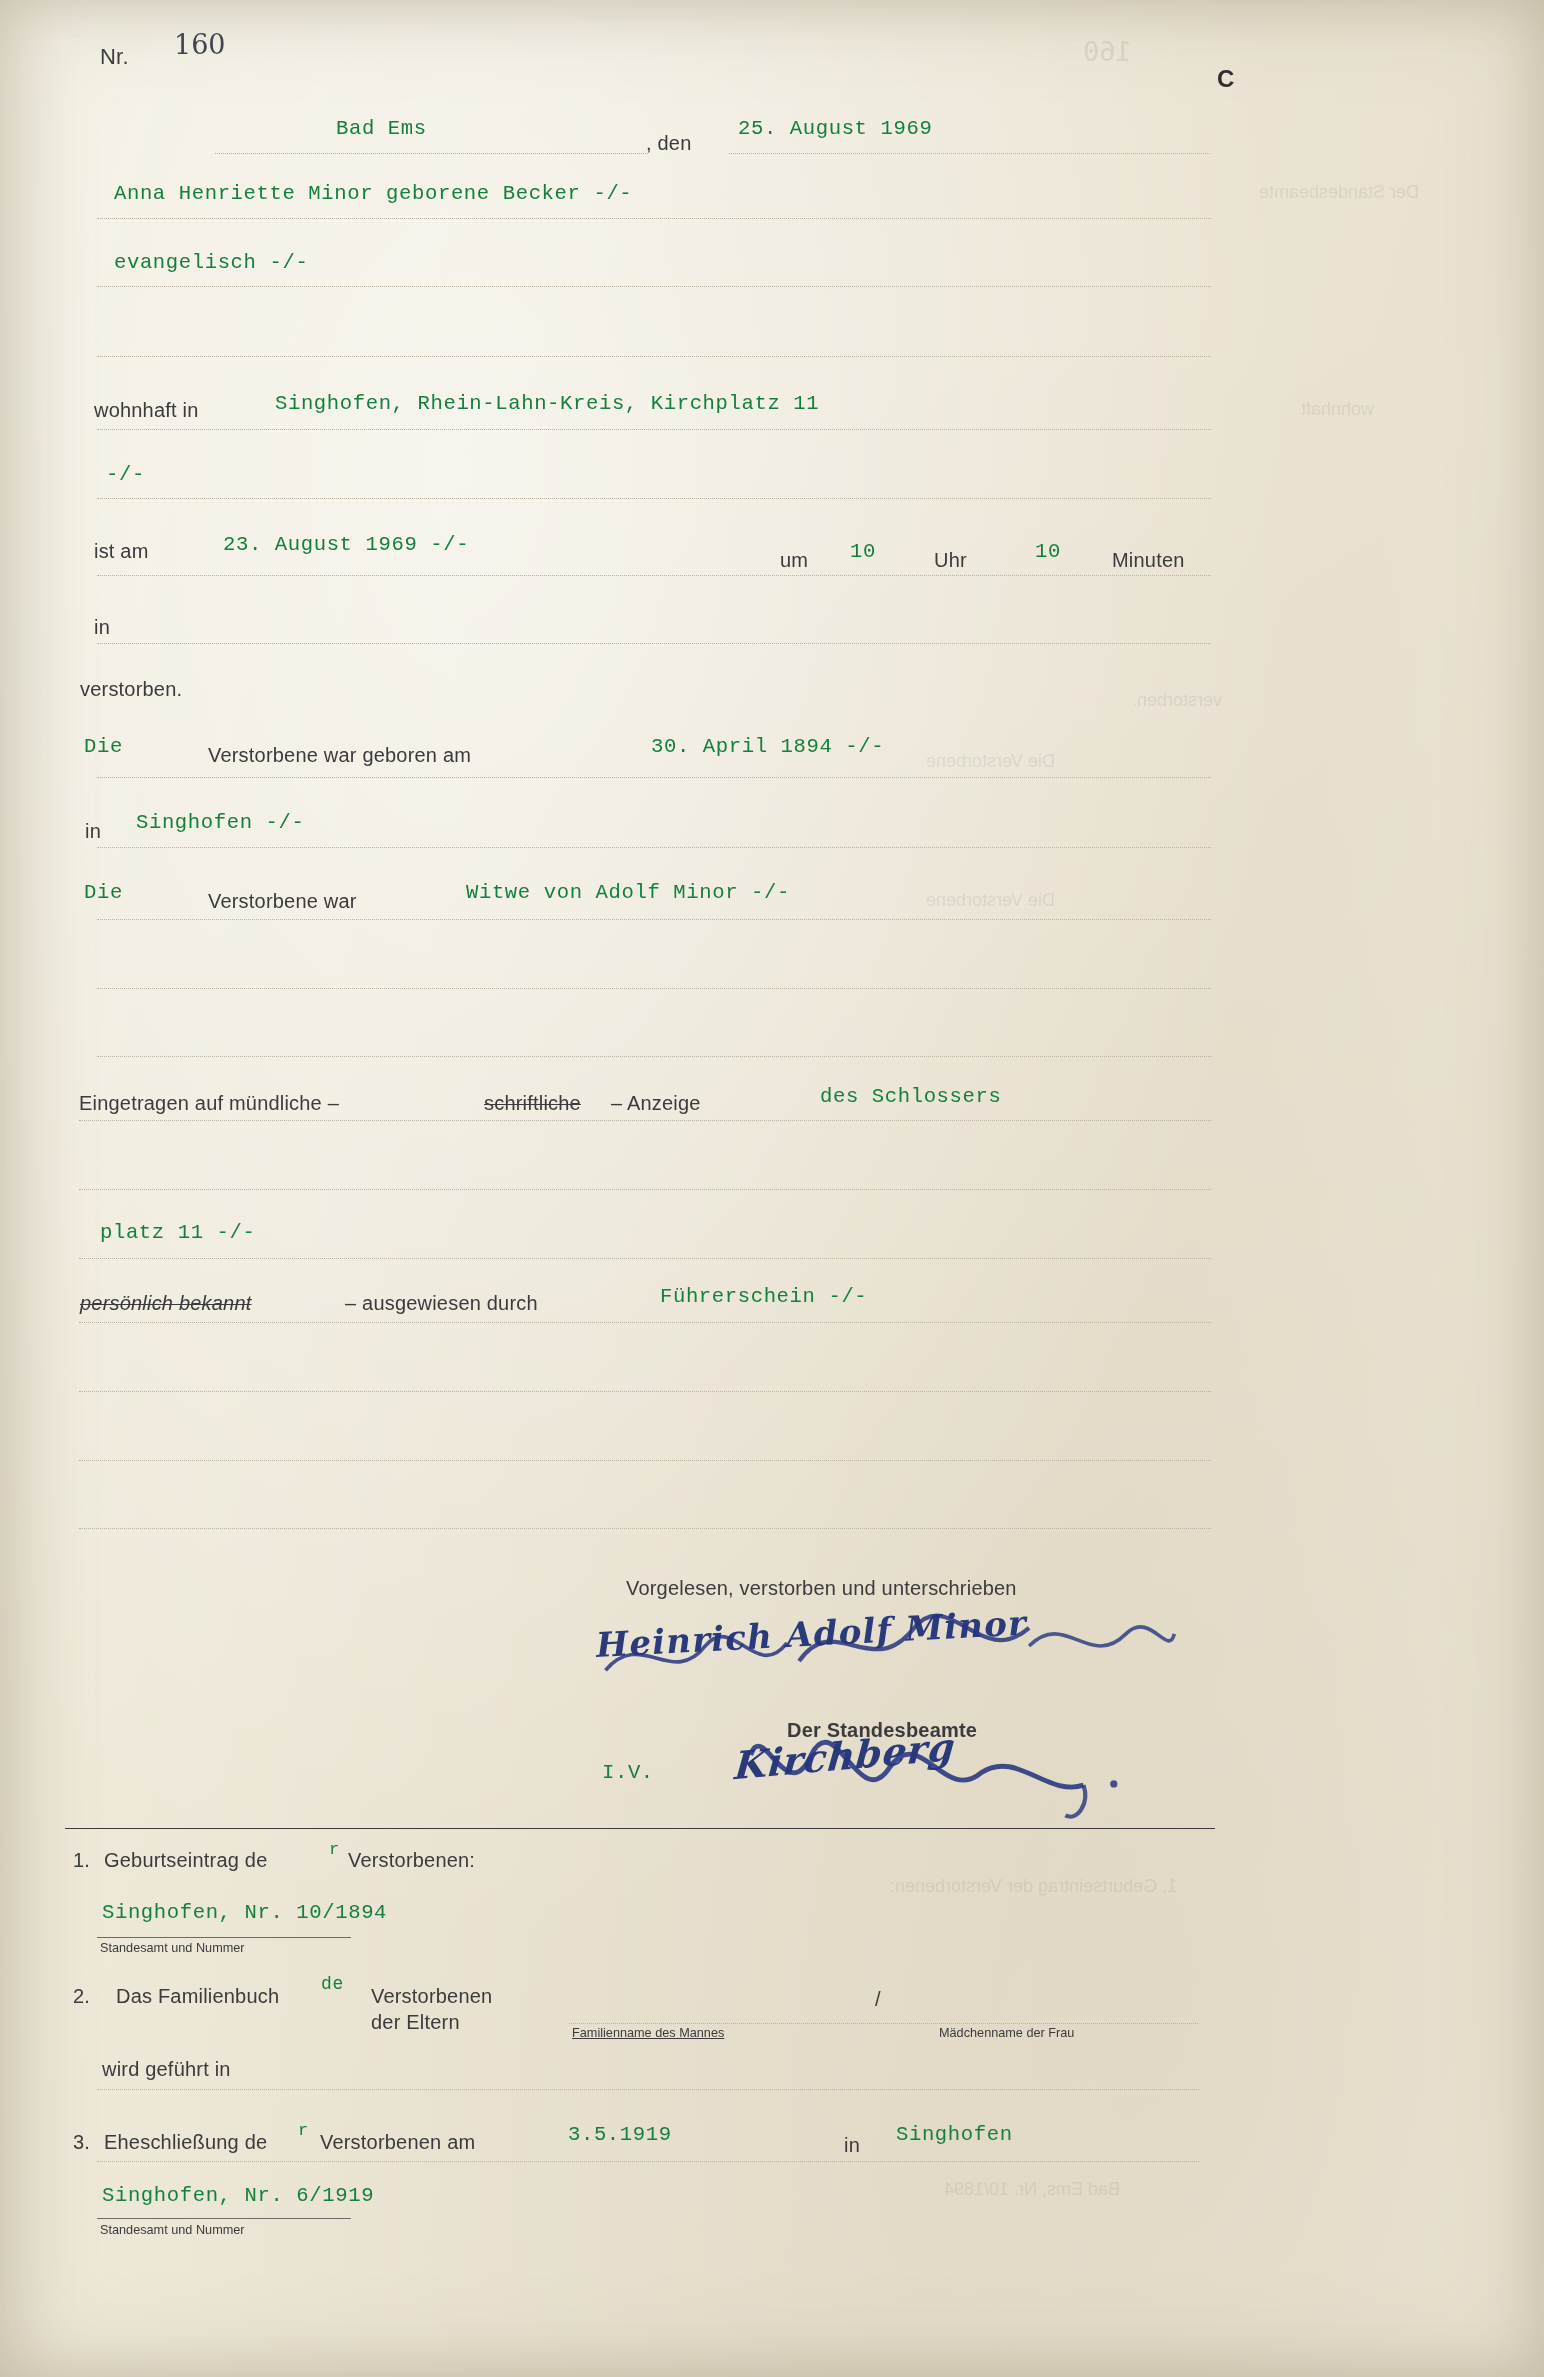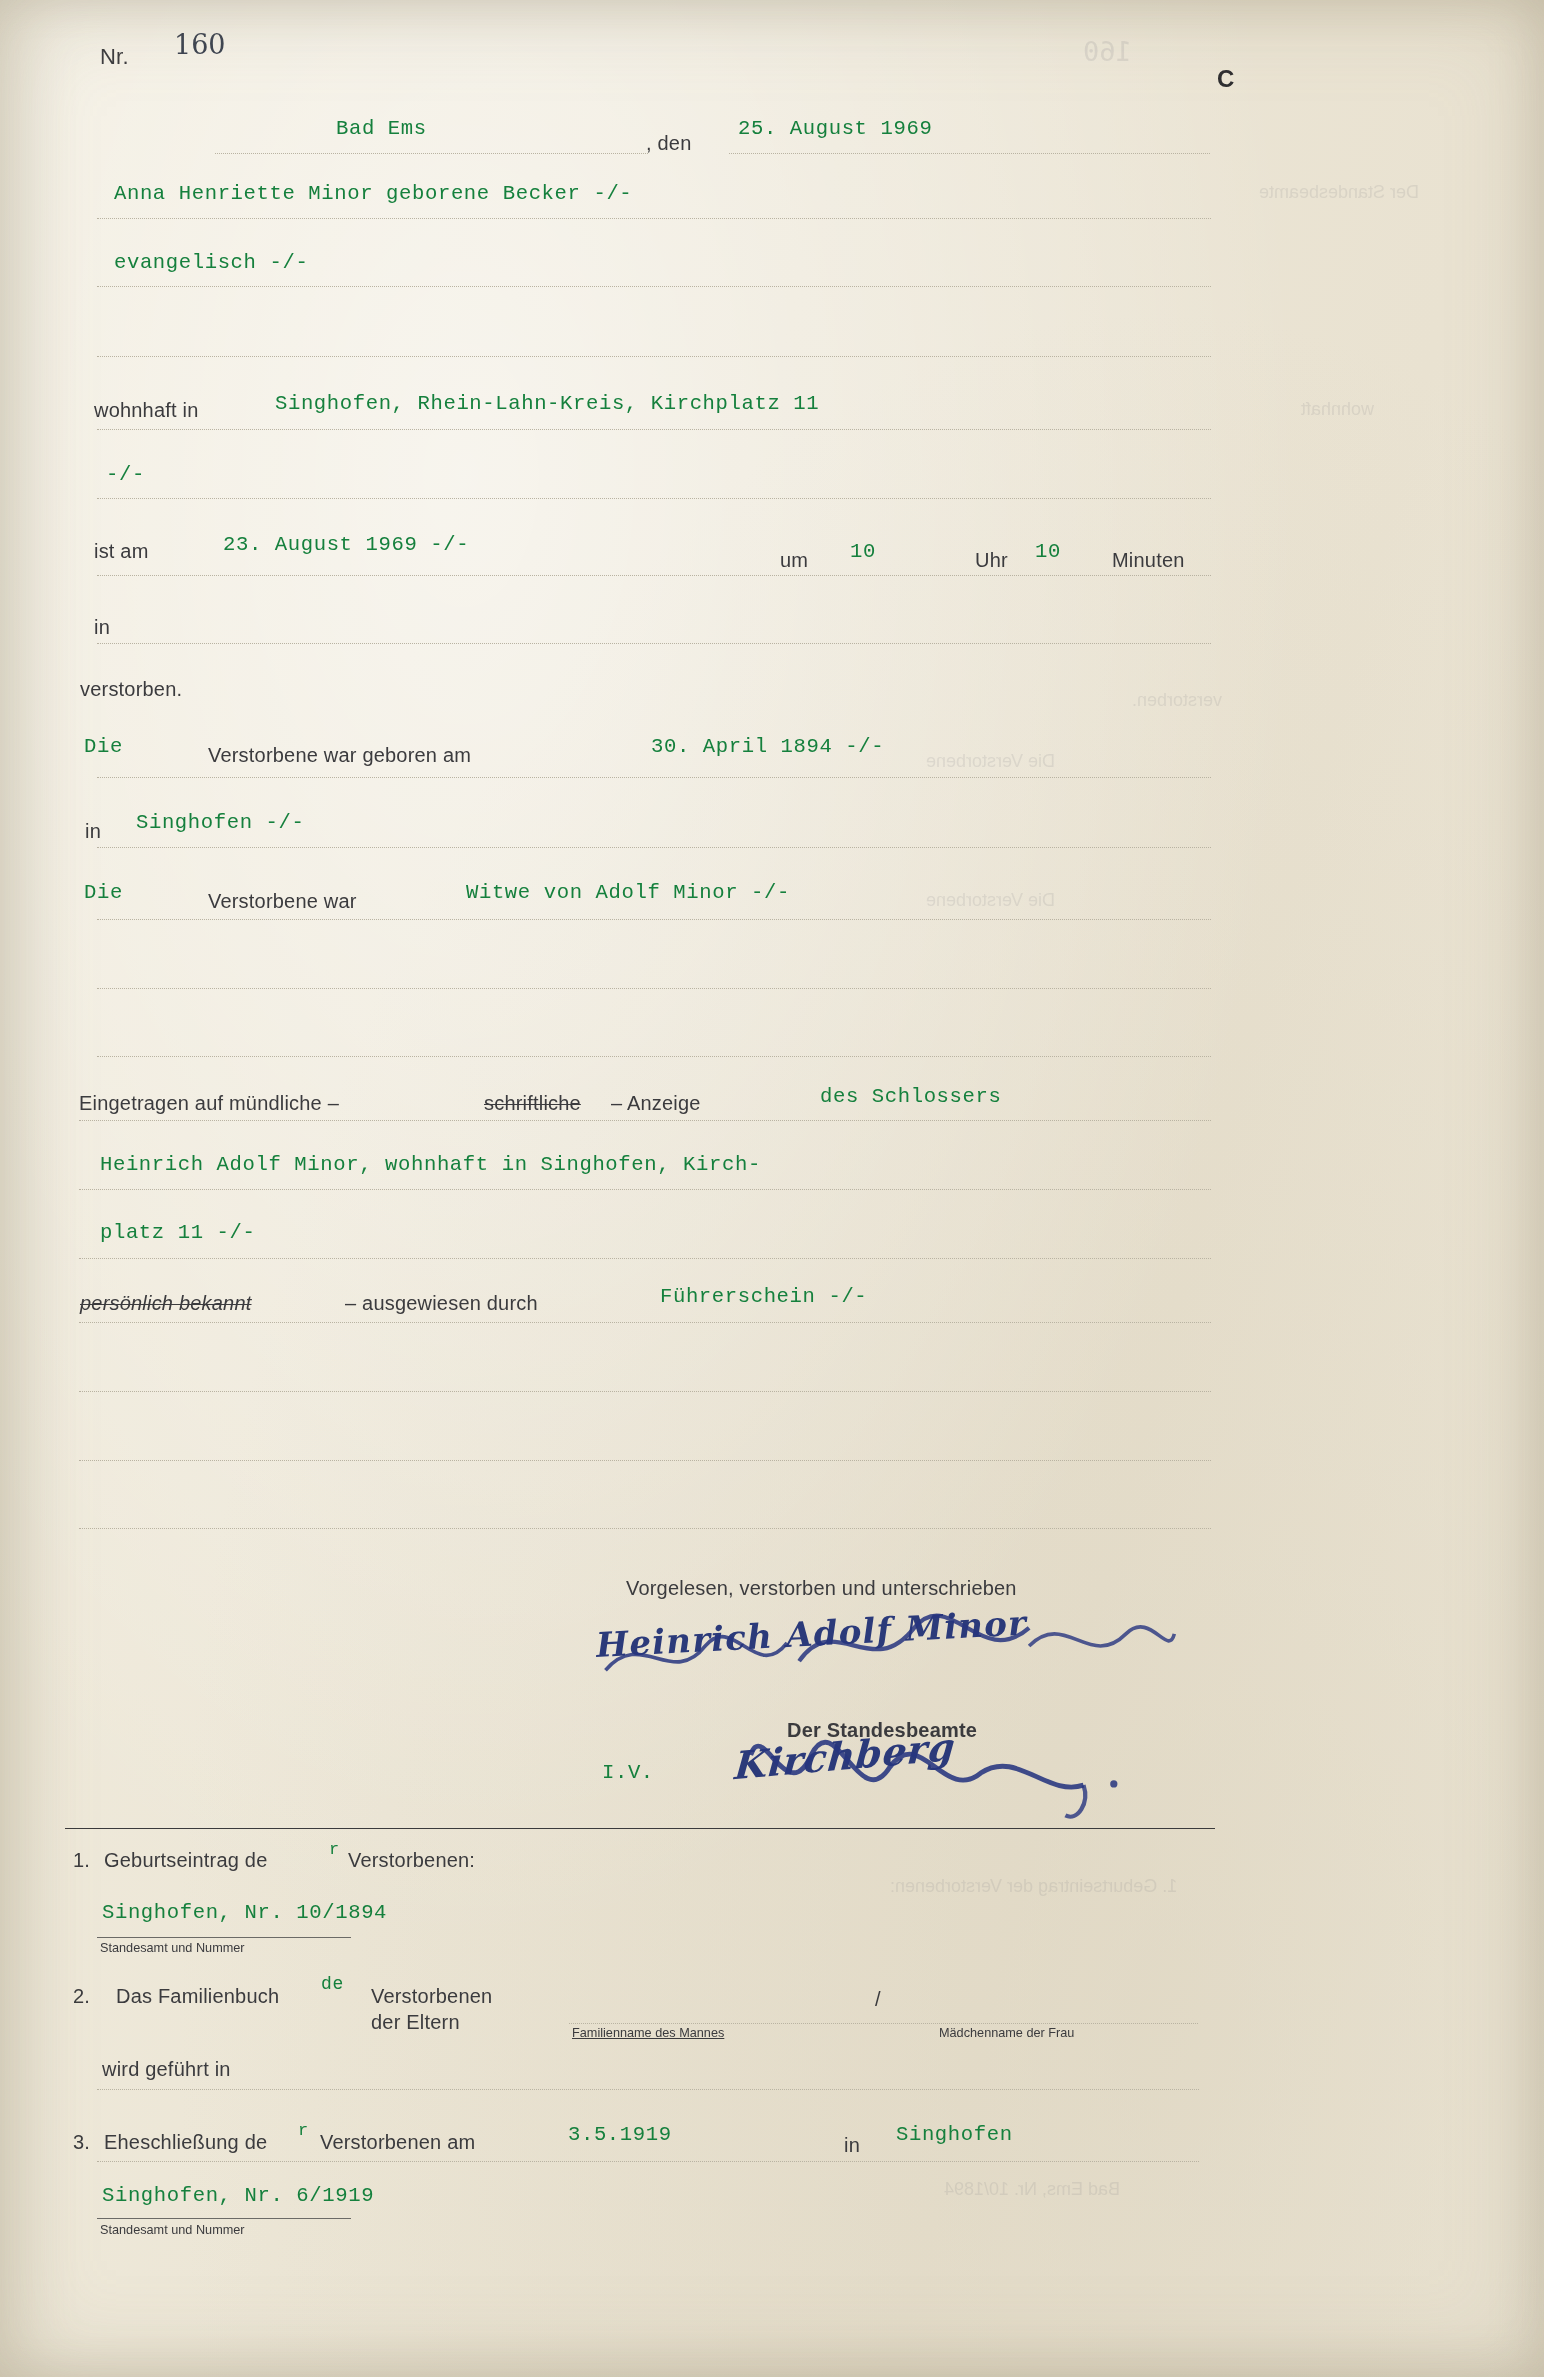--- a/index.html
+++ b/index.html
@@ -170,21 +170,21 @@
     <div class="abs typed" style="left:275px; top:392px;">Singhofen, Rhein-Lahn-Kreis, Kirchplatz 11</div>
     <div class="rule" style="left:97px; top:429px; width:1114px;"></div>
 
     <div class="abs typed" style="left:106px; top:463px;">-/-</div>
     <div class="rule" style="left:97px; top:498px; width:1114px;"></div>
 
     <div class="abs printed" style="left:94px; top:540px;">ist am</div>
     <div class="abs typed" style="left:223px; top:533px;">23. August 1969 -/-</div>
     <div class="abs printed" style="left:780px; top:549px;">um</div>
     <div class="abs typed" style="left:850px; top:540px;">10</div>
-    <div class="abs printed" style="left:975px; top:549px;">Uhr</div>
+    <div class="abs printed" style="left:934px; top:549px;">Uhr</div>
     <div class="abs typed" style="left:1035px; top:540px;">10</div>
     <div class="abs printed" style="left:1112px; top:549px;">Minuten</div>
     <div class="rule" style="left:97px; top:575px; width:1114px;"></div>
 
     <div class="abs printed" style="left:94px; top:616px;">in</div>
     <div class="rule" style="left:97px; top:643px; width:1114px;"></div>
 
     <div class="abs printed" style="left:80px; top:678px;">verstorben.</div>
 
     <div class="abs typed" style="left:84px; top:735px;">Die</div>
@@ -203,21 +203,20 @@
 
     <div class="rule" style="left:97px; top:988px; width:1114px;"></div>
     <div class="rule" style="left:97px; top:1056px; width:1114px;"></div>
 
     <div class="abs printed" style="left:79px; top:1092px;">Eingetragen auf mündliche –</div>
     <div class="abs printed strike" style="left:484px; top:1092px;">schriftliche</div>
     <div class="abs printed" style="left:611px; top:1092px;">– Anzeige</div>
     <div class="abs typed" style="left:820px; top:1085px;">des Schlossers</div>
     <div class="rule" style="left:79px; top:1120px; width:1132px;"></div>
 
-    <div class="abs typed" style="left:100px; top:1153px;">Heinrich Adolf Minor, wohnhaft in Singhofen, Kirch-</div>
     <div class="rule" style="left:79px; top:1189px; width:1132px;"></div>
 
     <div class="abs typed" style="left:100px; top:1221px;">platz 11 -/-</div>
     <div class="rule" style="left:79px; top:1258px; width:1132px;"></div>
 
     <div class="abs printed strike" style="left:80px; top:1292px;font-style:italic;">persönlich bekannt</div>
     <div class="abs printed" style="left:345px; top:1292px;">– ausgewiesen durch</div>
     <div class="abs typed" style="left:660px; top:1285px;">Führerschein -/-</div>
     <div class="rule" style="left:79px; top:1322px; width:1132px;"></div>
 

